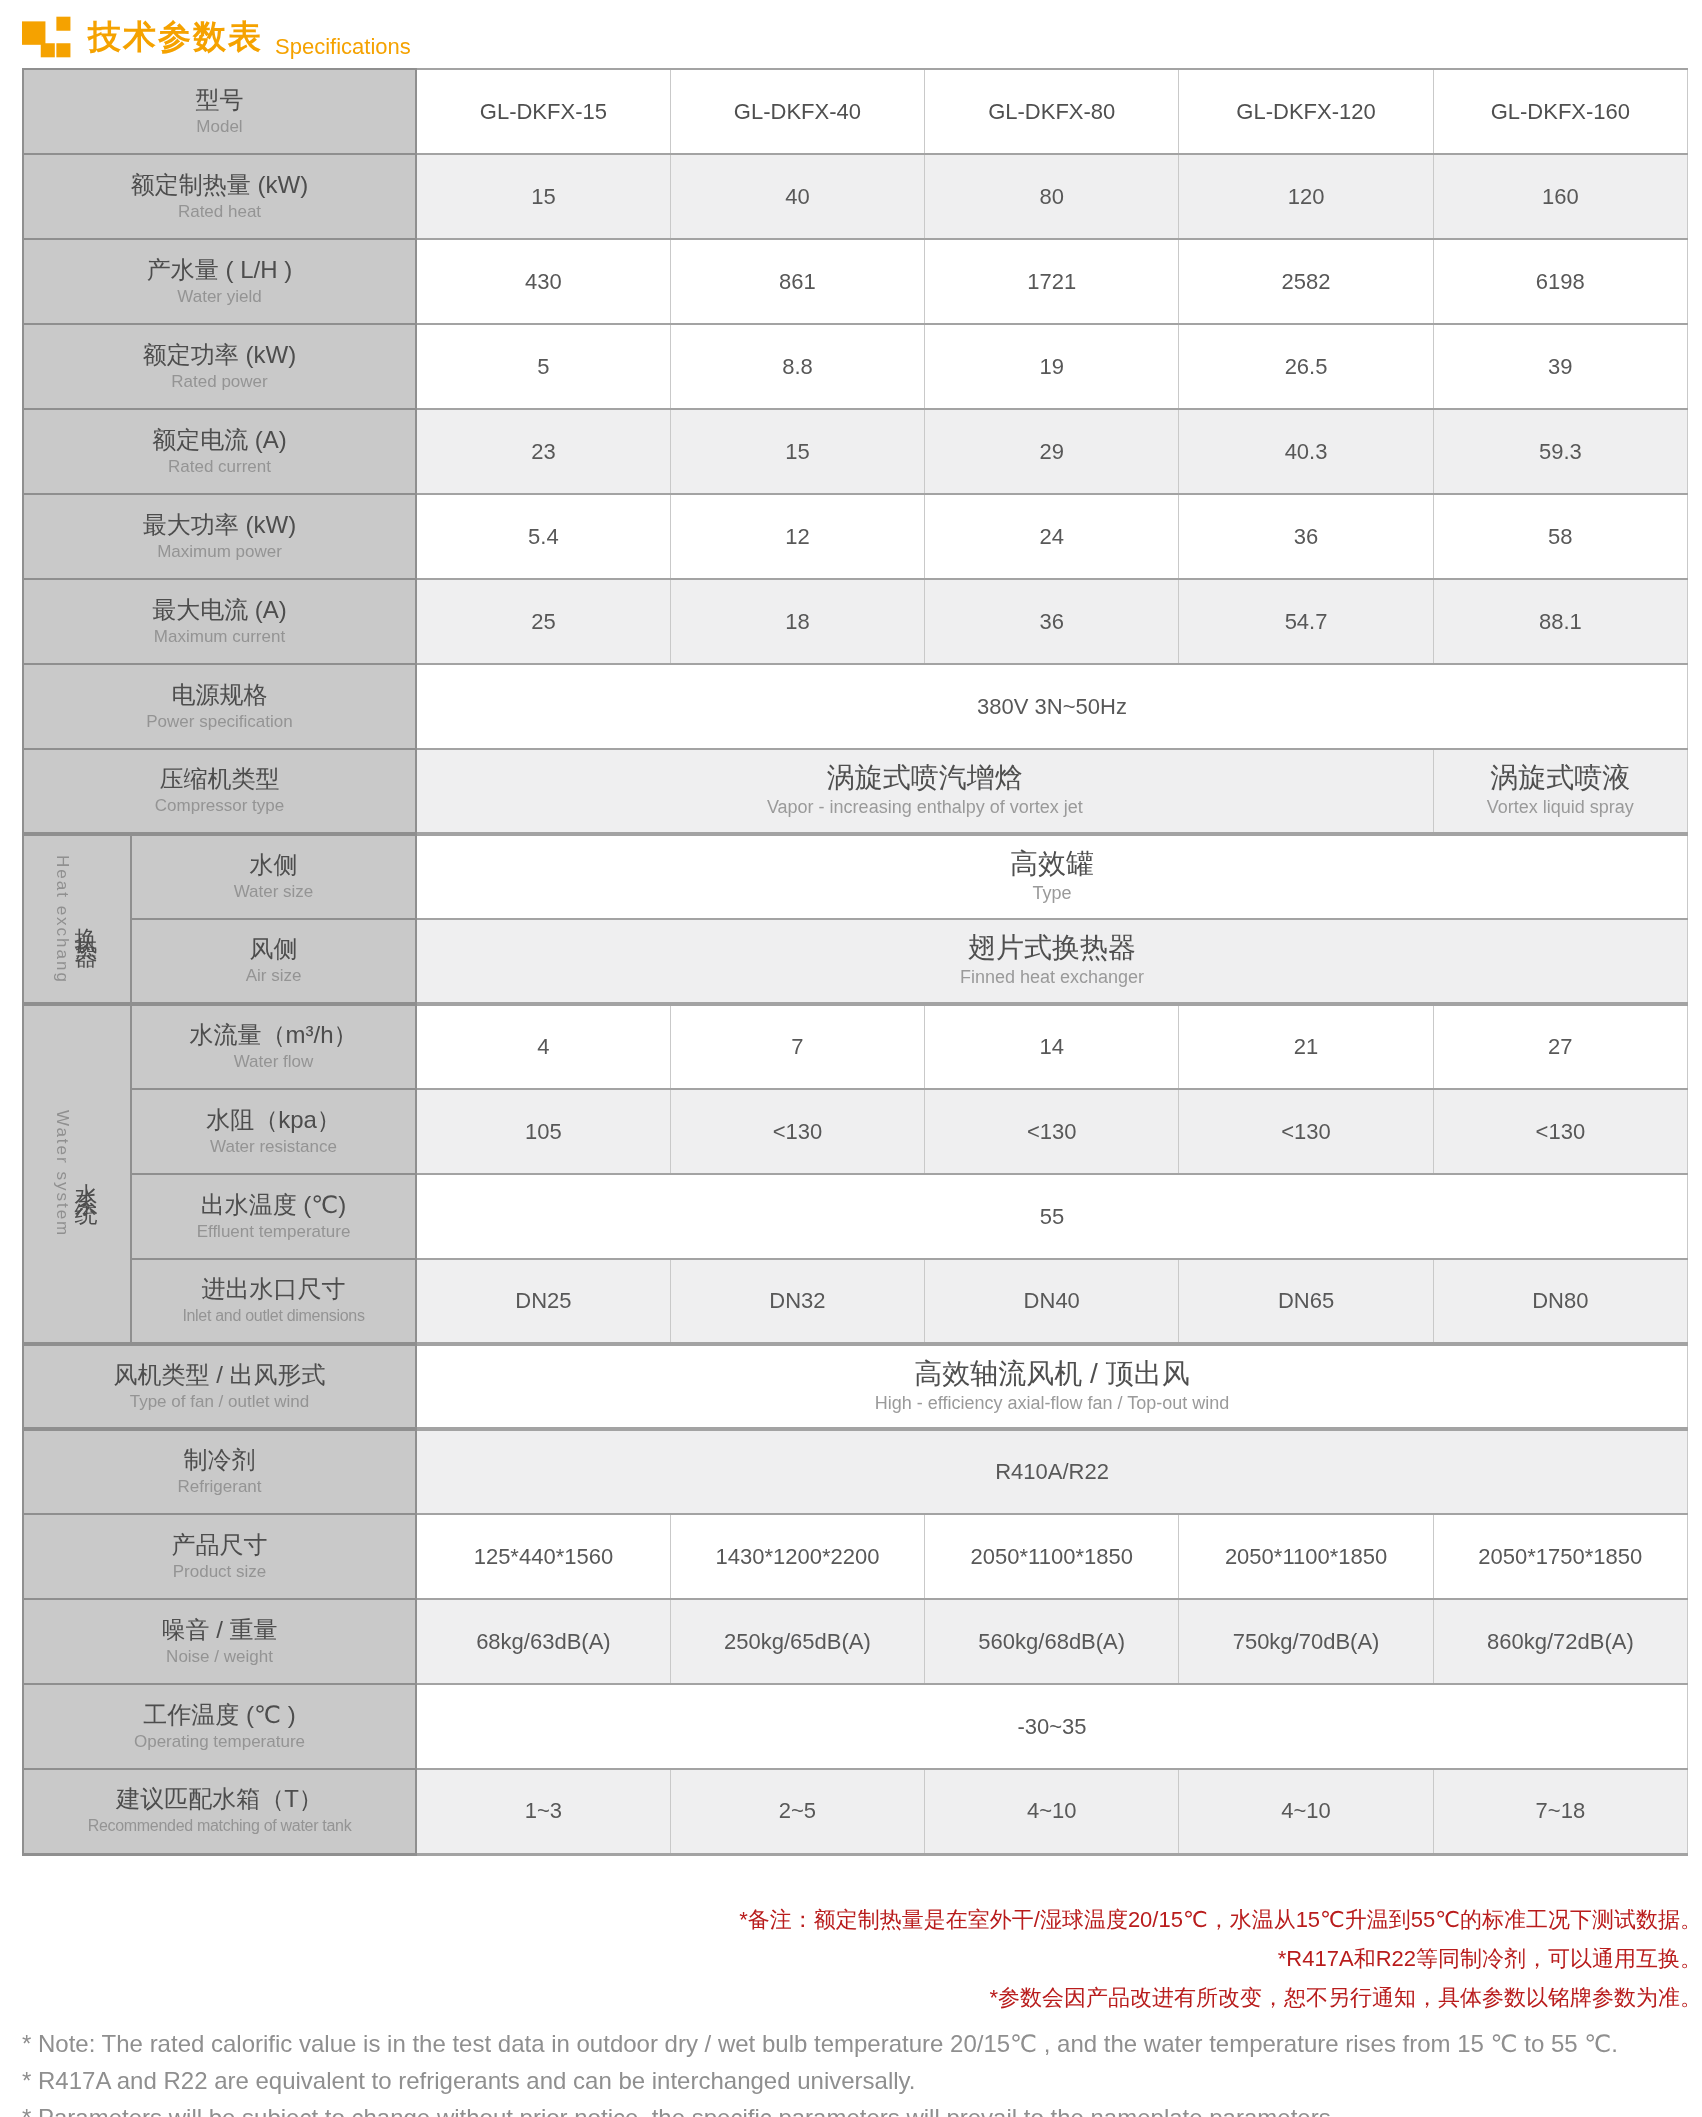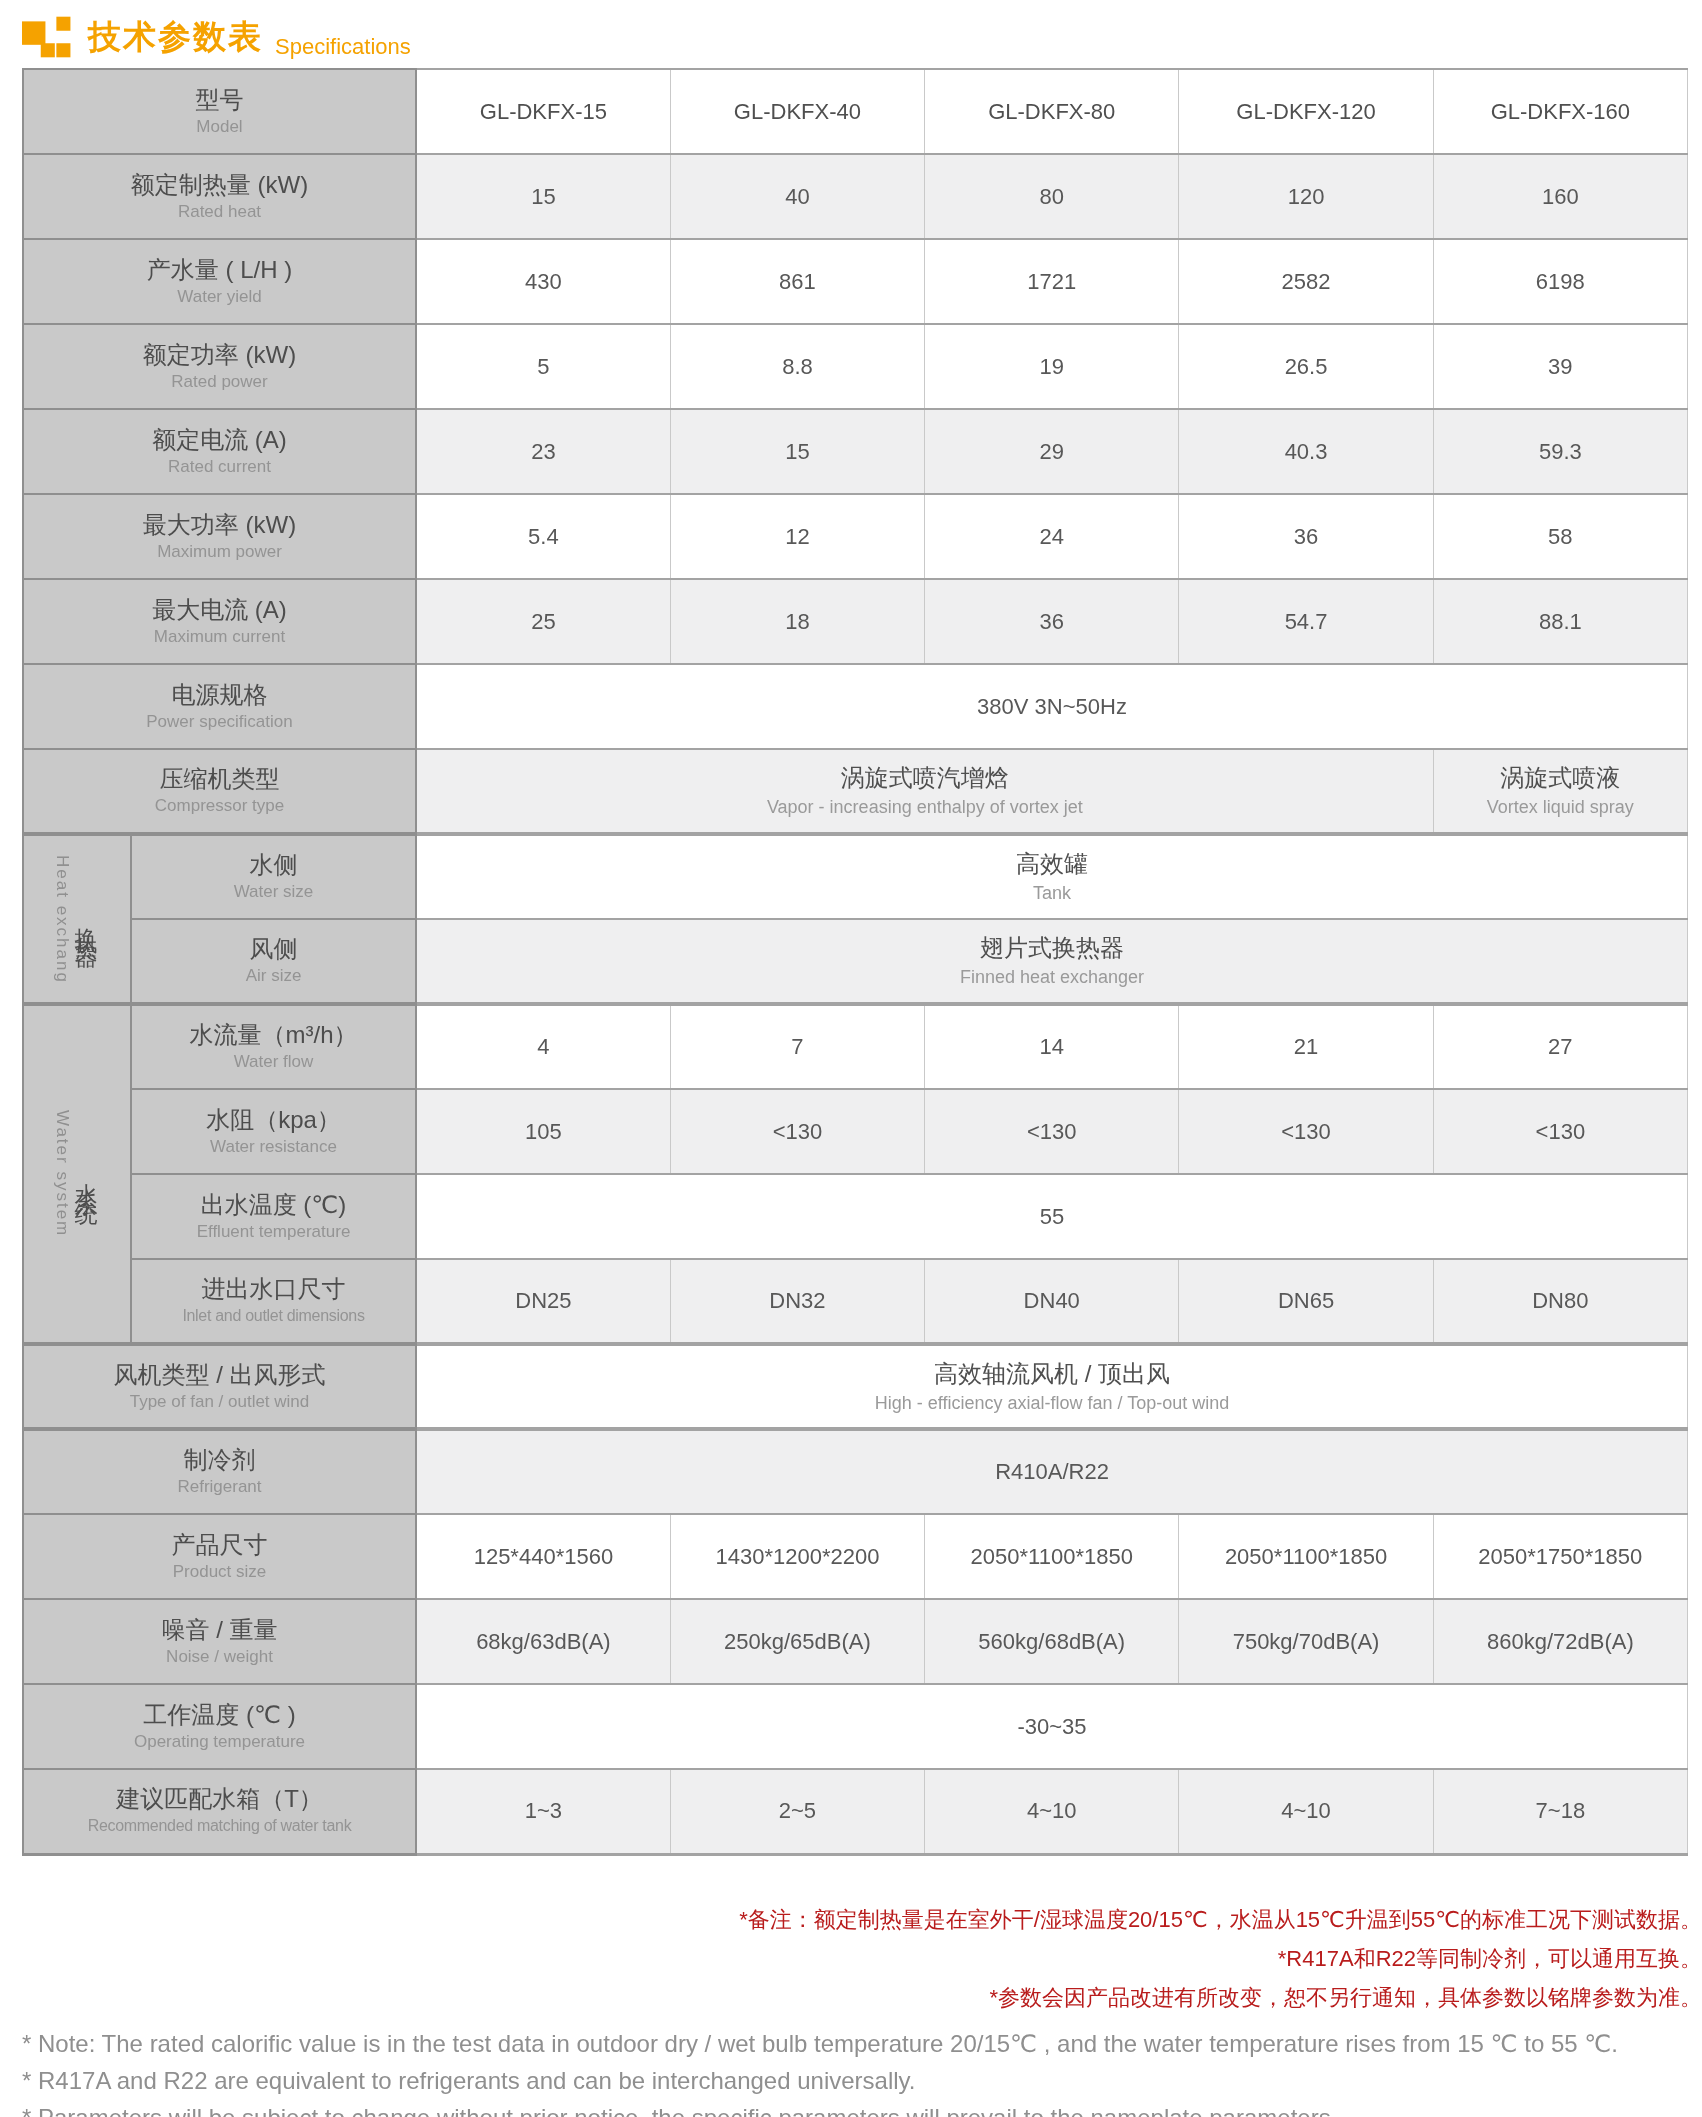--- a/index.html
+++ b/index.html
@@ -42,21 +42,21 @@
   .grp-zh{writing-mode:vertical-rl;font-size:23px;color:#4d4d4d;letter-spacing:9px;padding-top:9px;}
 
   
   td.val{
     background:#ffffff;
     border-top:2px solid #a3a3a3;border-bottom:2px solid #a3a3a3;
     border-left:1px solid #c9c9c9;border-right:1px solid #c9c9c9;
     font-size:22px;color:#585858;
   }
   tr.gray td.val{background:#efeff0;}
-  td.val .v-zh{font-size:24px;color:#4f4f4f;line-height:32px;}
+  td.val .v-zh{font-size:28px;color:#4f4f4f;line-height:32px;}
   td.val .v-en{font-size:18px;color:#9a9a9a;line-height:26px;text-align:center;}
   tr.models td.val{color:#4f4f4f;}
   tr.thick td{border-top-width:4px;}
   tr.last td{border-bottom-width:3px;}
 
   
   .notes{margin:44px 0 0 22px;}
   .notes p{margin:0;}
   .notes .n-zh{font-size:22px;color:#b91c1c;line-height:39px;text-align:right;}
   .notes .n-en{font-size:24px;color:#8f8f8f;line-height:37px;}
@@ -201,21 +201,21 @@
         <span class="grp-en">Heat exchang</span>
         <span class="grp-zh">换热器</span>
       </div>
     </td>
     <td class="lbl">
       <div class="zh">水侧</div>
       <div class="en">Water size</div>
     </td>
     <td class="val" colspan="5">
       <div class="v-zh">高效罐</div>
-      <div class="v-en">Tank</div>
+      <div class="v-en">Type</div>
     </td>
   </tr>
 
   <tr class="gray">
     <td class="lbl">
       <div class="zh">风侧</div>
       <div class="en">Air size</div>
     </td>
     <td class="val" colspan="5">
       <div class="v-zh">翅片式换热器</div>

